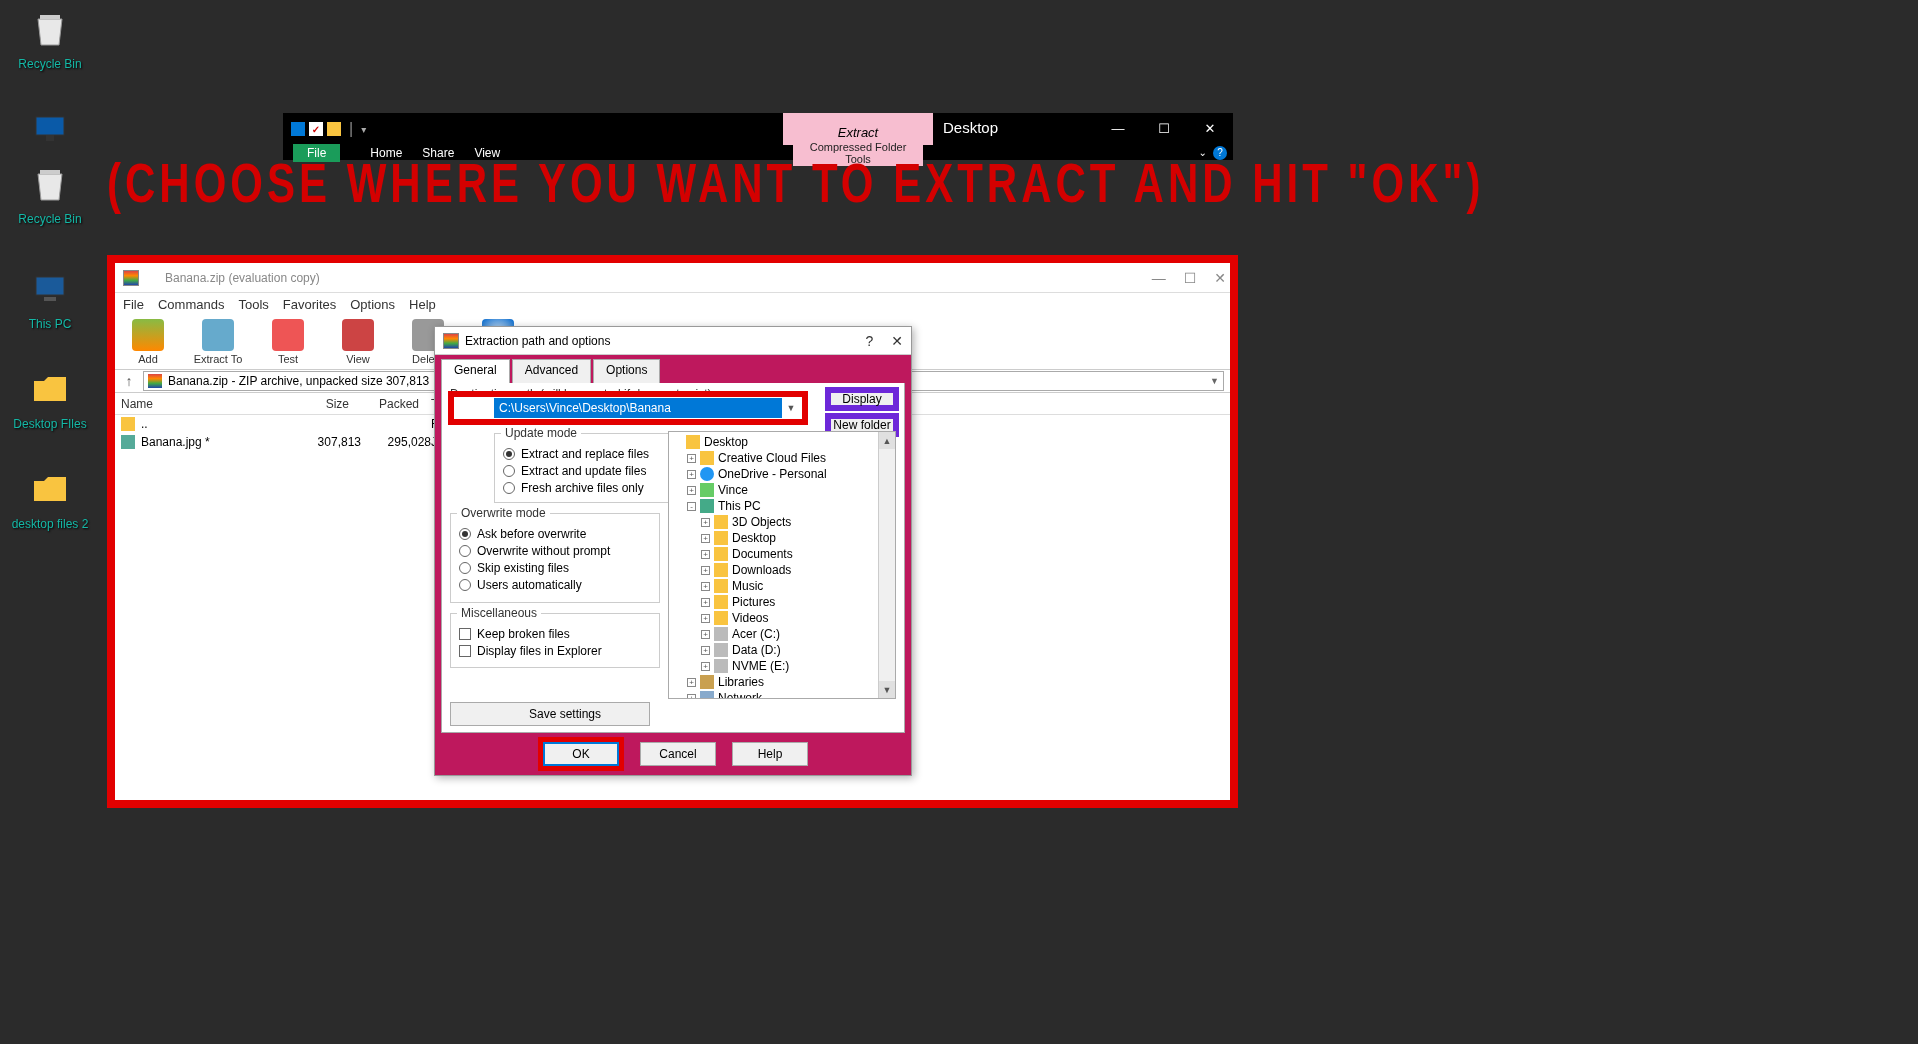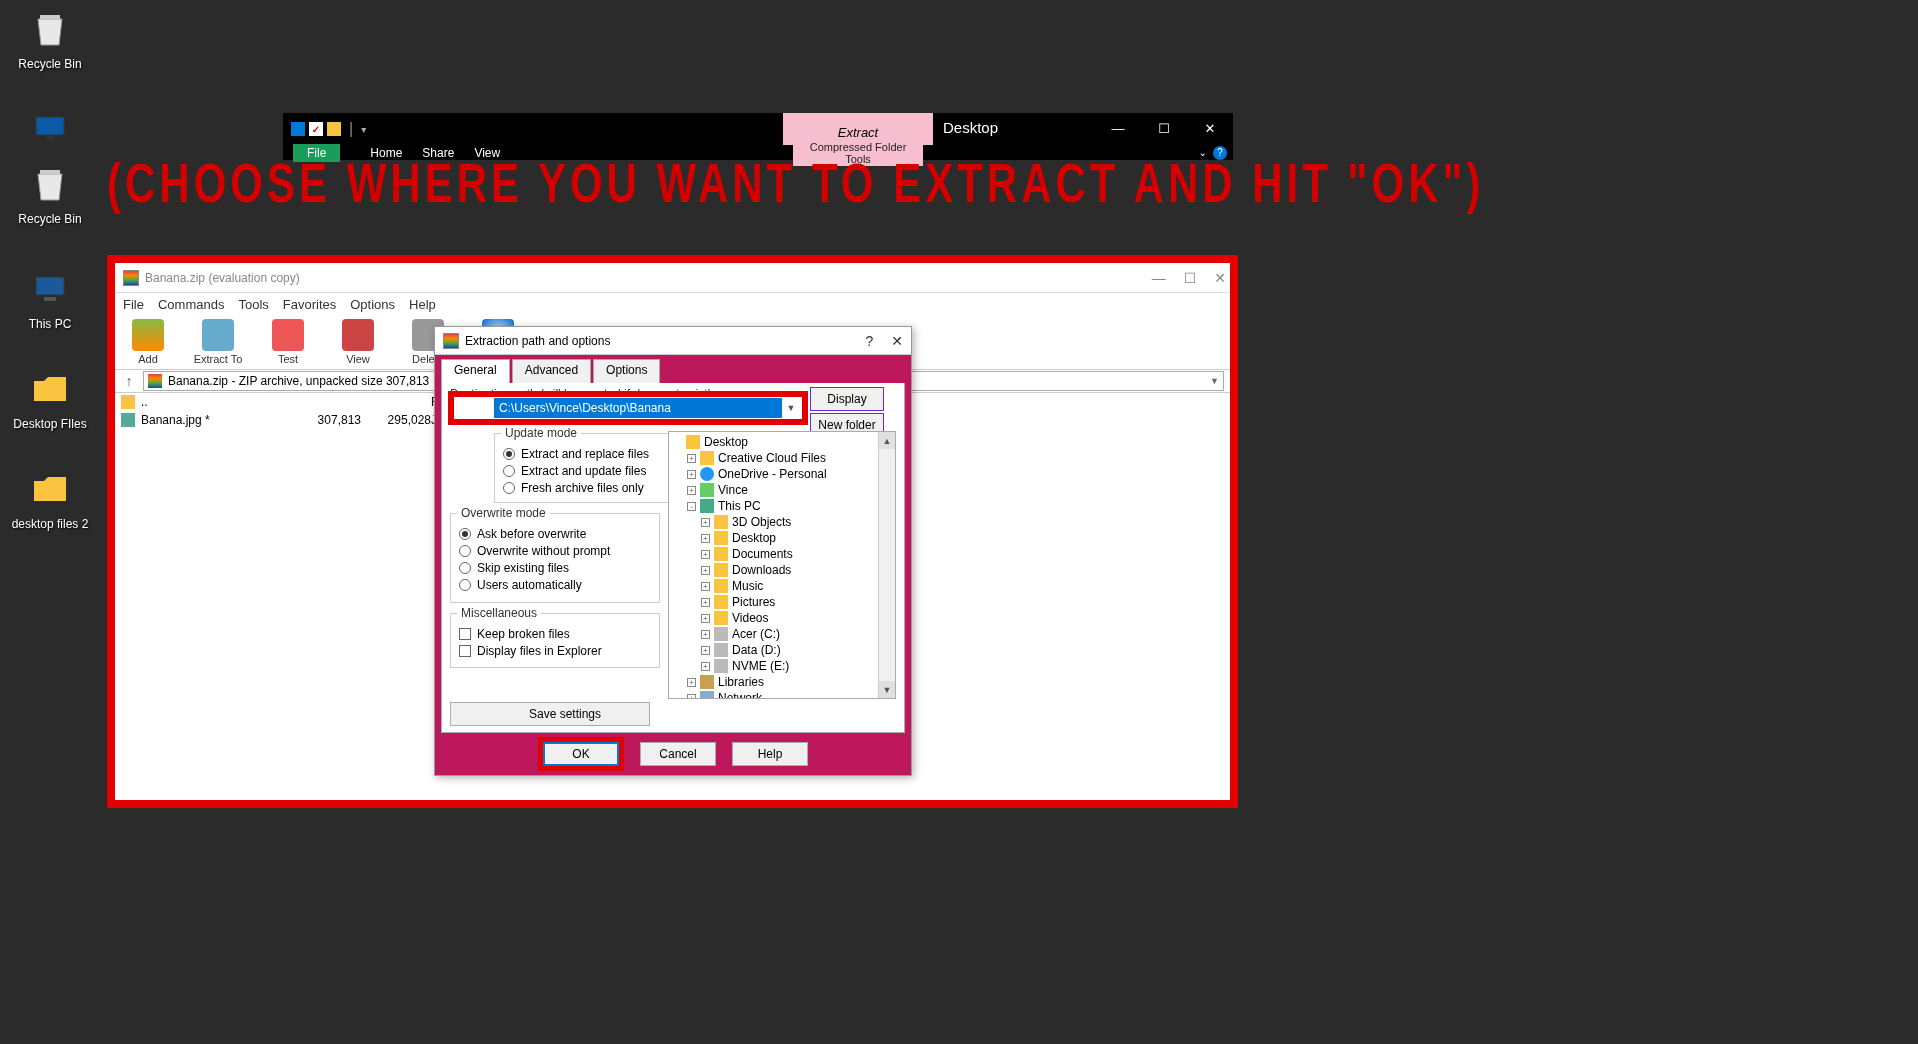--- a/index.html
+++ b/index.html
@@ -1,19 +1,19 @@
 <!DOCTYPE html>
 <html><head>
 <meta charset="utf-8">
 <style>
 * { box-sizing: border-box; margin: 0; padding: 0; font-family: "Segoe UI", Tahoma, sans-serif; }
 body { background: #2b2b2b; width: 1918px; height: 1044px; position: relative; overflow: hidden; }
 
 
-.desktop-icon { position: absolute; width: 80px; text-align: center; color: #ffffff; font-size: 12px; }
+.desktop-icon { position: absolute; width: 80px; text-align: center; color: #14b8a6; font-size: 12px; }
 .desktop-icon .ico { width: 48px; height: 48px; margin: 0 auto 4px; display: flex; align-items: center; justify-content: center; }
 .desktop-icon .lbl { text-shadow: 1px 1px 2px #000; }
 
 
 .explorer { position: absolute; left: 283px; top: 113px; width: 950px; height: 47px; background: #000; }
 .explorer-header { height: 32px; display: flex; align-items: center; background: #000; color: #fff; }
 .exp-left { display:flex; align-items:center; gap:4px; padding-left:8px; }
 .exp-sq { width:14px; height:14px; background:#0078d7; }
 .exp-ck { width:14px; height:14px; background:#fff; display:flex; align-items:center; justify-content:center; color:#c00; font-size:10px; font-weight:bold; }
 .exp-fd { width:14px; height:14px; background:#f9c440; }
@@ -29,21 +29,21 @@
 .exp-down { position:absolute; right:26px; color:#fff; font-size:10px; }
 
 
 .instruction { position:absolute; left:107px; top:160px; color:#d40000; font-size:42px; font-weight:900; letter-spacing:4px; font-family: Impact, "Arial Black", sans-serif; transform:scaleY(1.3); }
 
 
 .redframe { position:absolute; left:107px; top:255px; width:1131px; height:553px; border:8px solid #e20000; background:#fff; }
 
 
 .winrar { position:absolute; left:0; top:0; right:0; bottom:0; background:#fff; }
-.winrar-title { height:30px; background:#fff; display:flex; align-items:center; padding:0 8px; color:#888; font-size:12px; border-bottom:1px solid #ddd; position:relative; }
+.winrar-title { height:30px; background:#fff; display:flex; align-items:center; padding:0 8px; color:#888; font-size:12px; border-bottom:1px solid #ddd; position:relative;gap:20px; }
 .wr-icon { width:16px; height:16px; margin-right:6px; background:linear-gradient(#d44,#f80,#4a4,#24a); border:1px solid #888; }
 .wr-ctrl { position:absolute; right:4px; display:flex; gap:18px; color:#888; font-size:14px; }
 .winrar-menu { height:22px; display:flex; gap:14px; padding:0 8px; align-items:center; font-size:13px; color:#333; }
 .winrar-toolbar { height:54px; display:flex; gap:12px; padding:2px 4px; }
 .tool-btn { width:58px; display:flex; flex-direction:column; align-items:center; justify-content:center; font-size:11px; color:#333; gap:2px; }
 .tool-btn .ti { width:32px; height:32px; border-radius:4px; }
 .winrar-path { height:24px; display:flex; align-items:center; gap:6px; padding:0 6px; border-top:1px solid #ccc; border-bottom:1px solid #ccc; }
 .up-arrow { width:16px; font-size:14px; color:#555; text-align:center; }
 .path-input { flex:1; height:20px; border:1px solid #aaa; font-size:12px; padding:0 4px; display:flex; align-items:center; gap:6px; position:relative; }
 .path-ico { width:14px; height:14px; background:linear-gradient(#d44,#f80,#4a4,#24a); }
@@ -66,21 +66,21 @@
 .dlg-ctrl { position:absolute; right:8px; display:flex; gap:18px; font-size:14px; color:#333; }
 .tabs { height:24px; display:flex; padding-left:6px; font-size:12px; gap:2px; margin-top:4px; }
 .tab { padding:3px 12px; background:#f0f0f0; border:1px solid #aaa; border-bottom:none; }
 .tab.active { background:#fff; }
 .tab-body { position:absolute; left:6px; right:6px; top:56px; bottom:42px; background:#fff; border:1px solid #aaa; border-top:none; }
 
 .dest-label { position:absolute; left:8px; top:4px; font-size:12px; color:#333; }
 .dest-redbox { position:absolute; left:6px; top:8px; width:360px; height:34px; border:6px solid #e20000; display:flex; align-items:center; padding:0 2px; background:#fff; }
 .dest-input { flex:1; height:20px; border:1px solid #0078d7; background:#0078d7; color:#fff; font-size:12px; padding:0 4px; display:flex; align-items:center;margin-left:38px; }
 .dest-arrow { width:18px; font-size:9px; color:#555; text-align:center; }
-.side-btn { position:absolute; right:20px; width:74px; height:24px; border:1px solid #6d28d9; background:#f0f0f0; font-size:12px; display:flex; align-items:center; justify-content:center; }
+.side-btn { position:absolute; right:5px; width:74px; height:24px; border:6px solid #6d28d9; background:#f0f0f0; font-size:12px; display:flex; align-items:center; justify-content:center; }
 
 .groupbox { position:absolute; border:1px solid #ccc; font-size:12px; padding:10px 8px 8px; }
 .groupbox .gtitle { position:absolute; top:-8px; left:6px; background:#fff; padding:0 4px; font-size:12px; color:#333; }
 .radio-row, .check-row { display:flex; align-items:center; gap:6px; margin:3px 0; font-size:12px; }
 .radio { width:12px; height:12px; border:1px solid #666; border-radius:50%; display:flex; align-items:center; justify-content:center; }
 .radio.selected::after { content:""; width:6px; height:6px; background:#333; border-radius:50%; }
 .checkbox { width:12px; height:12px; border:1px solid #666; }
 
 .save-btn { position:absolute; left:8px; bottom:6px; width:200px; height:24px; border:1px solid #aaa; background:#f0f0f0; font-size:12px; display:flex; align-items:center; justify-content:center;padding-left:30px; }
 
@@ -239,20 +239,26 @@
         </div>
     </div>
     <div class="winrar-path">
       <span class="up-arrow">↑</span>
       <div class="path-input">
         <div class="path-ico"></div>
         <span>Banana.zip - ZIP archive, unpacked size 307,813</span>
         <span class="path-drop">▼</span>
       </div>
     </div>
+    <div class="winrar-cols">
+      <div class="col-name">Name</div>
+      <div class="col-size">Size</div>
+      <div class="col-packed">Packed</div>
+      <div class="col-type">Type</div>
+    </div>
     <div class="winrar-row">
       <div class="row-icon folder-ico"></div>
       <div class="col-name" style="width:130px">..</div>
       <div class="col-size"></div>
       <div class="col-packed"></div>
       <div class="col-type">File fol</div>
     </div>
     <div class="winrar-row">
       <div class="row-icon img-ico"></div>
       <div class="col-name" style="width:130px">Banana.jpg *</div>

